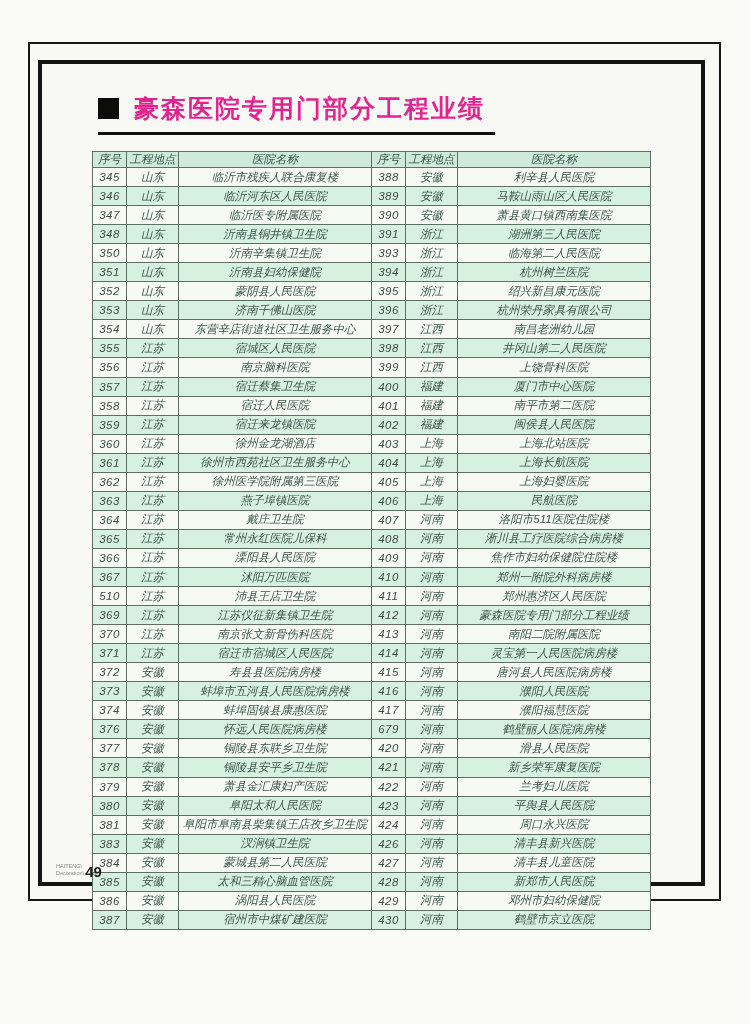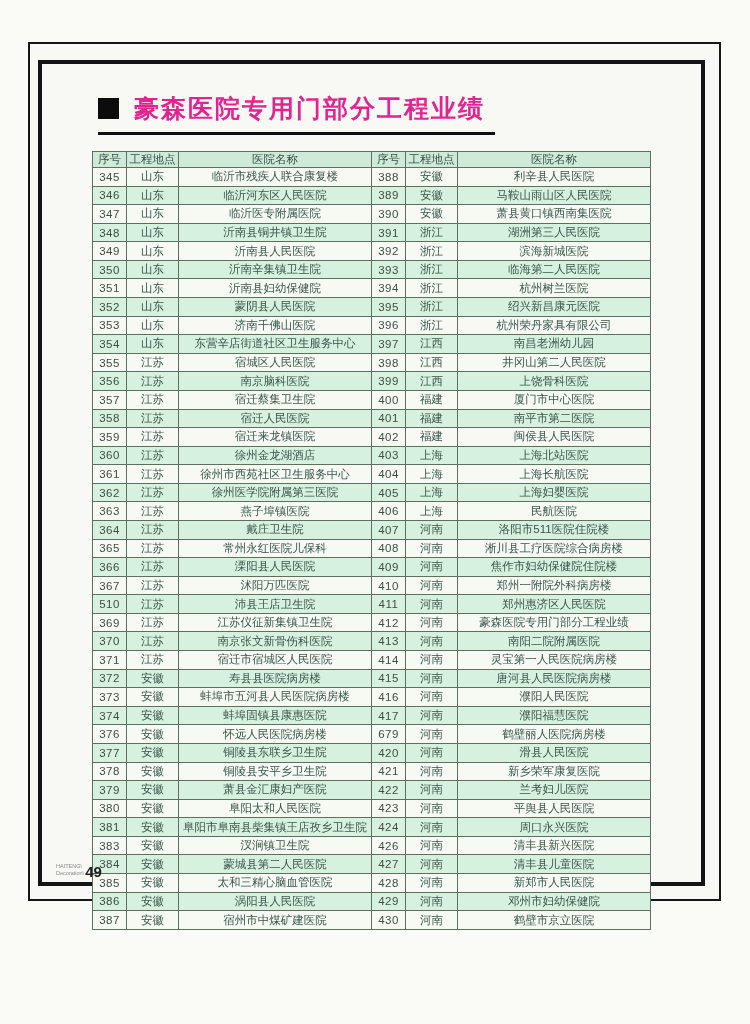--- a/index.html
+++ b/index.html
@@ -46,20 +46,21 @@
     margin: 0;
   }
   table.projects {
     margin: 16px auto 0 auto;
     width: 558px;
     height: 779px;
     border-collapse: collapse;
     table-layout: fixed;
     font-size: 11.5px;
     color: #3a564a;
+    font-style: italic;
   }
   table.projects td, table.projects th {
     border: 1px solid #5e6f62;
     text-align: center;
     vertical-align: middle;
     padding: 0 1px;
     overflow: hidden;
     white-space: nowrap;
     font-weight: normal;
   }
@@ -147,28 +148,20 @@
           </tr>
           <tr>
             <td class="num">348</td>
             <td>山东</td>
             <td>沂南县铜井镇卫生院</td>
             <td class="num">391</td>
             <td>浙江</td>
             <td>湖洲第三人民医院</td>
           </tr>
           <tr>
-            <td class="num">349</td>
-            <td>山东</td>
-            <td>沂南县人民医院</td>
-            <td class="num">392</td>
-            <td>浙江</td>
-            <td>滨海新城医院</td>
-          </tr>
-          <tr>
             <td class="num">350</td>
             <td>山东</td>
             <td>沂南辛集镇卫生院</td>
             <td class="num">393</td>
             <td>浙江</td>
             <td>临海第二人民医院</td>
           </tr>
           <tr>
             <td class="num">351</td>
             <td>山东</td>

